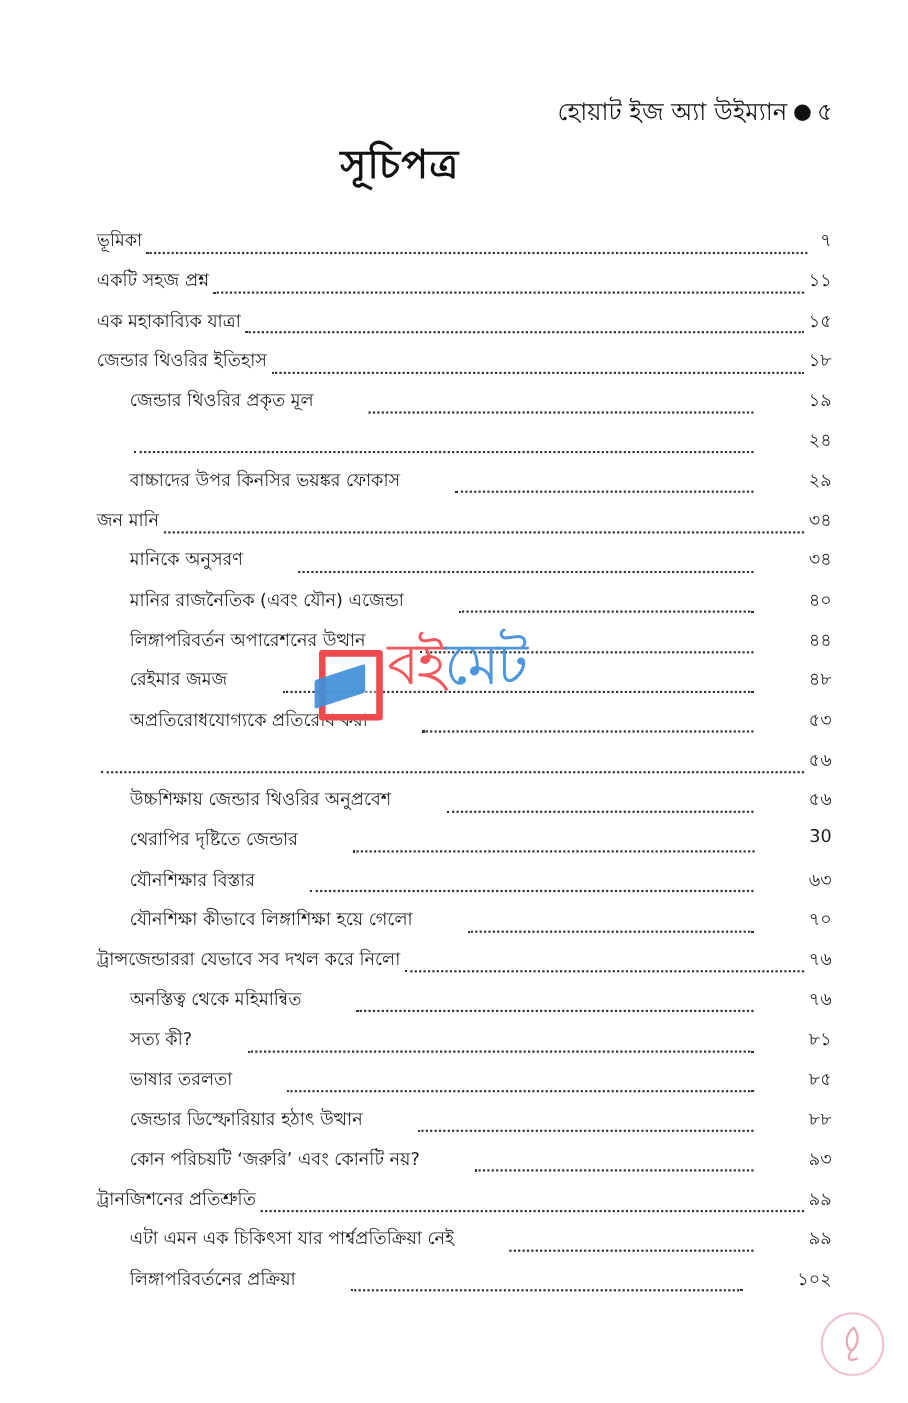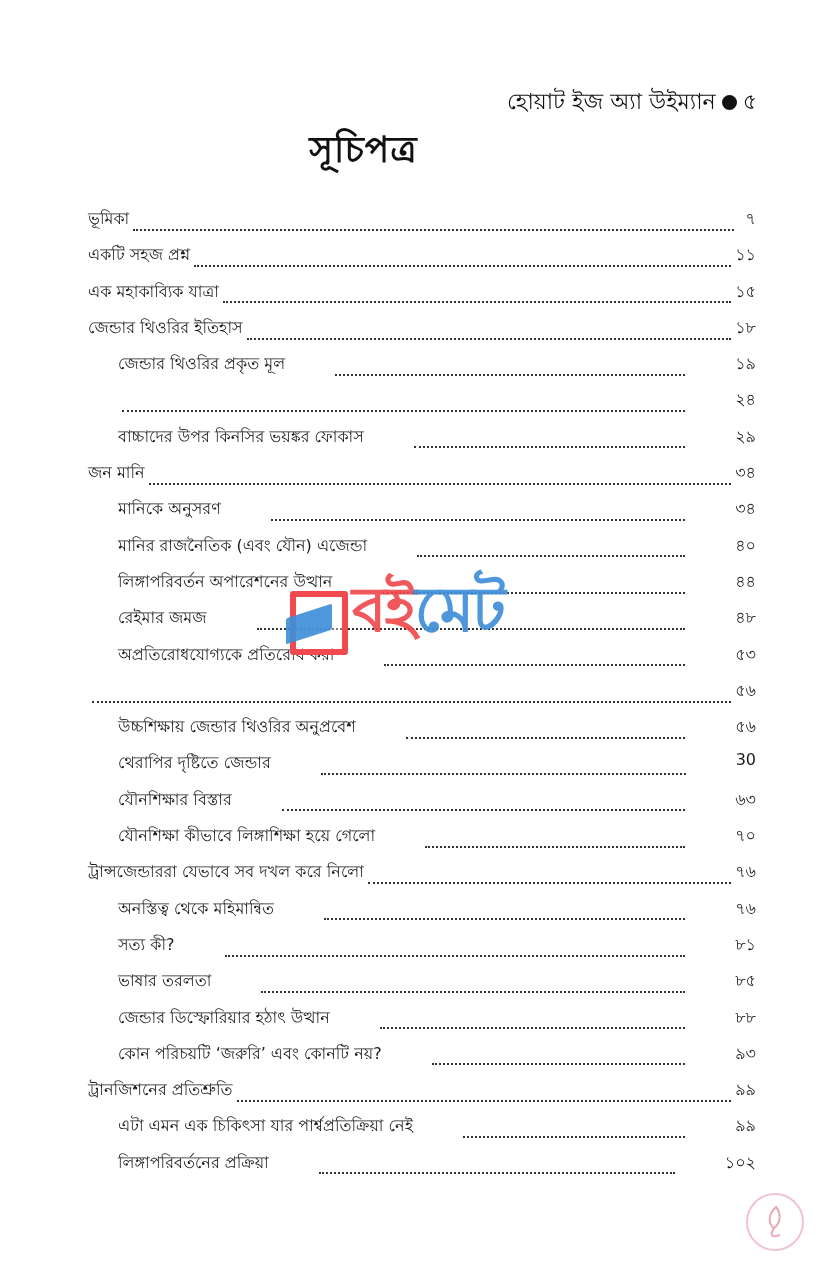--- a/index.html
+++ b/index.html
@@ -40,21 +40,21 @@
     }
     .wm-book {
       position: absolute; left: 0; top: 6px; width: 46px; height: 52px;
       border: 6px solid #f04a4f; border-radius: 3px; background: rgba(255,255,255,0.35);
     }
     .wm-book::after {
       content: ""; position: absolute; left: -10px; top: 14px; width: 46px; height: 26px;
       background: #3f8fd8; transform: skewY(-18deg); border-radius: 2px; opacity: 0.92;
     }
     .wm-logo {
-      position: absolute; left: 62px; top: -6px; font-size: 62px; font-weight: bold;
+      position: absolute; left: 62px; top: -6px; font-size: 52px; font-weight: normal;
       letter-spacing: -2px; line-height: 1;
     }
     .wm-logo .red { color: #f04a4f; opacity: 0.92; }
     .wm-logo .blue { color: #3f8fd8; opacity: 0.92; }
     .wm-url {
       position: absolute; left: 2px; top: 66px; font-size: 22px; font-weight: bold;
       color: #f04a4f; letter-spacing: 1px; opacity: 0.92;
       font-family: "Liberation Sans", sans-serif;
     }
     .stamp {

